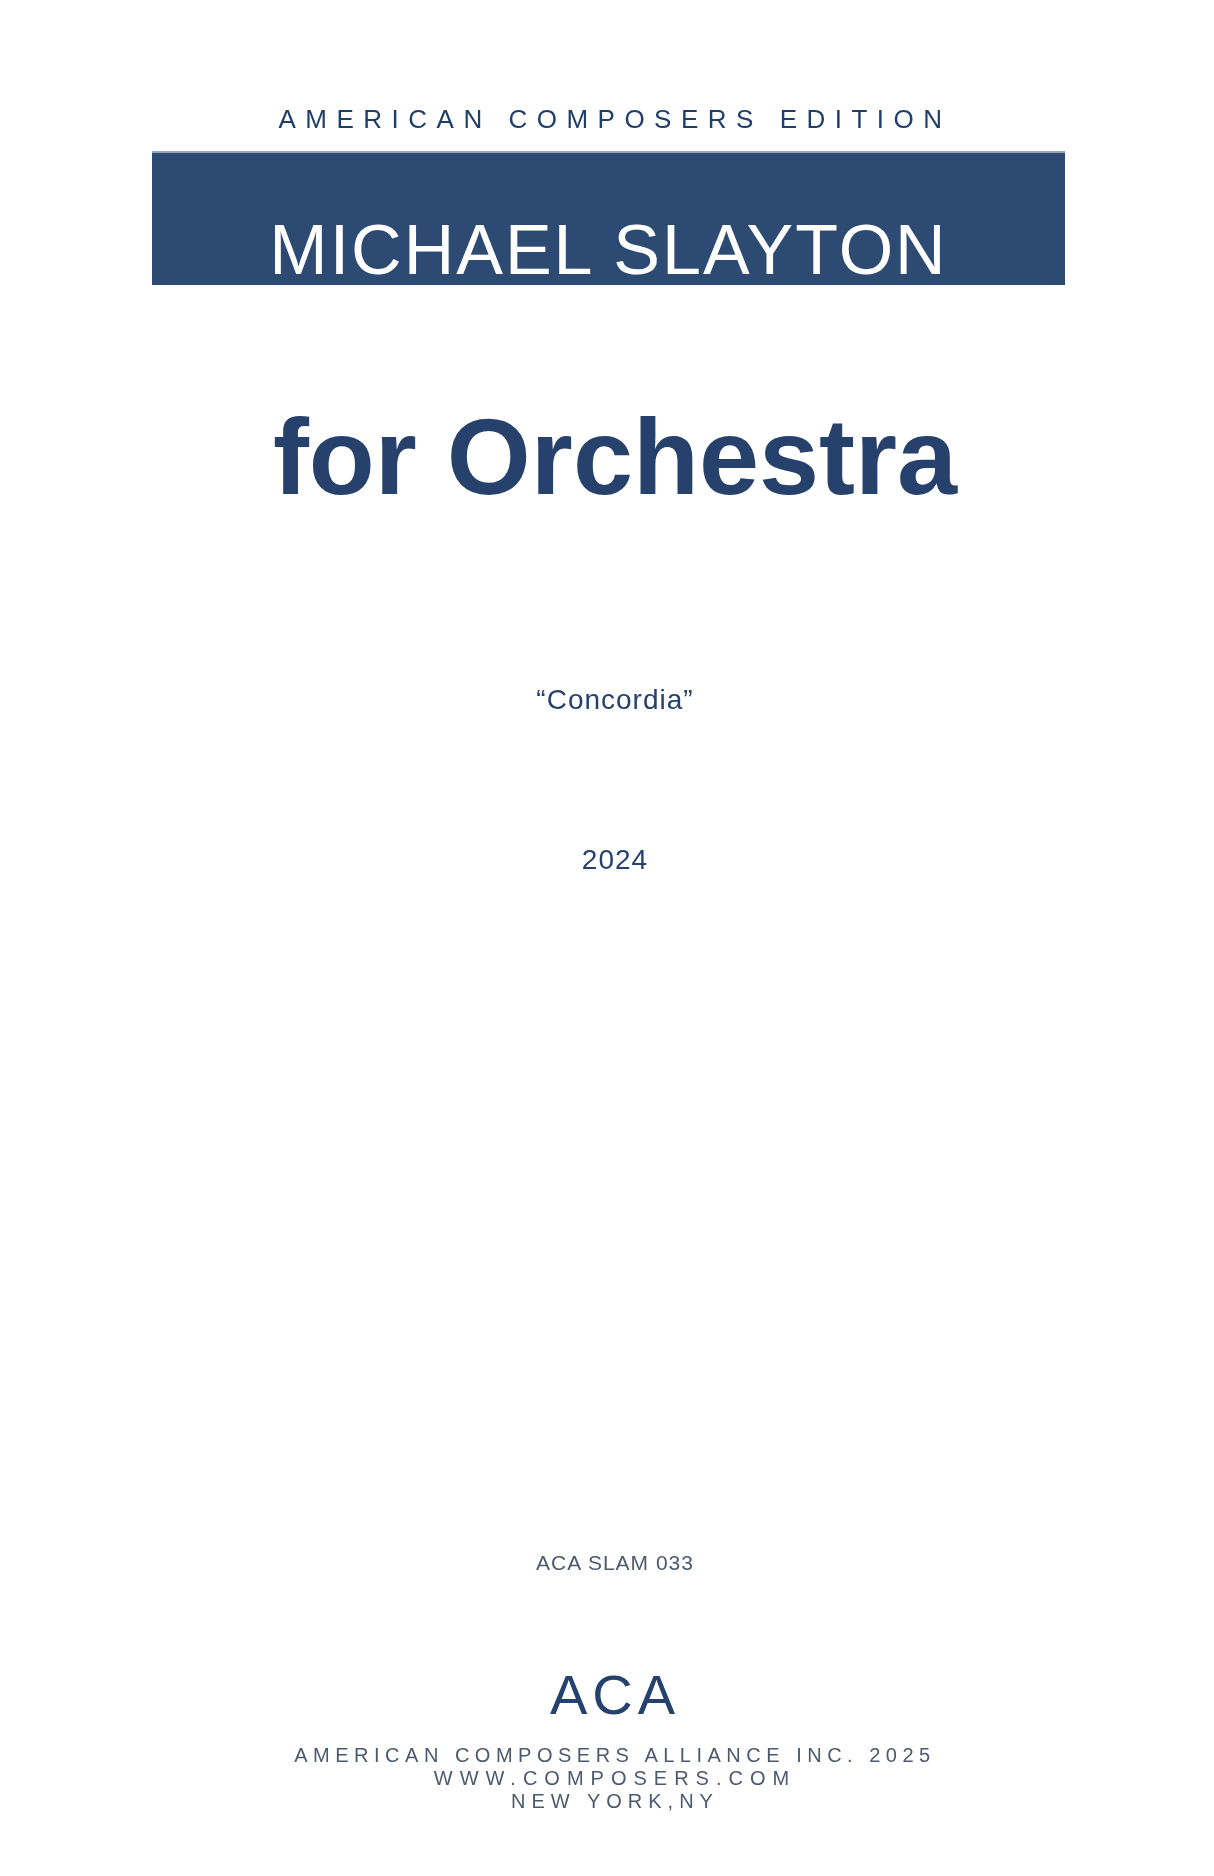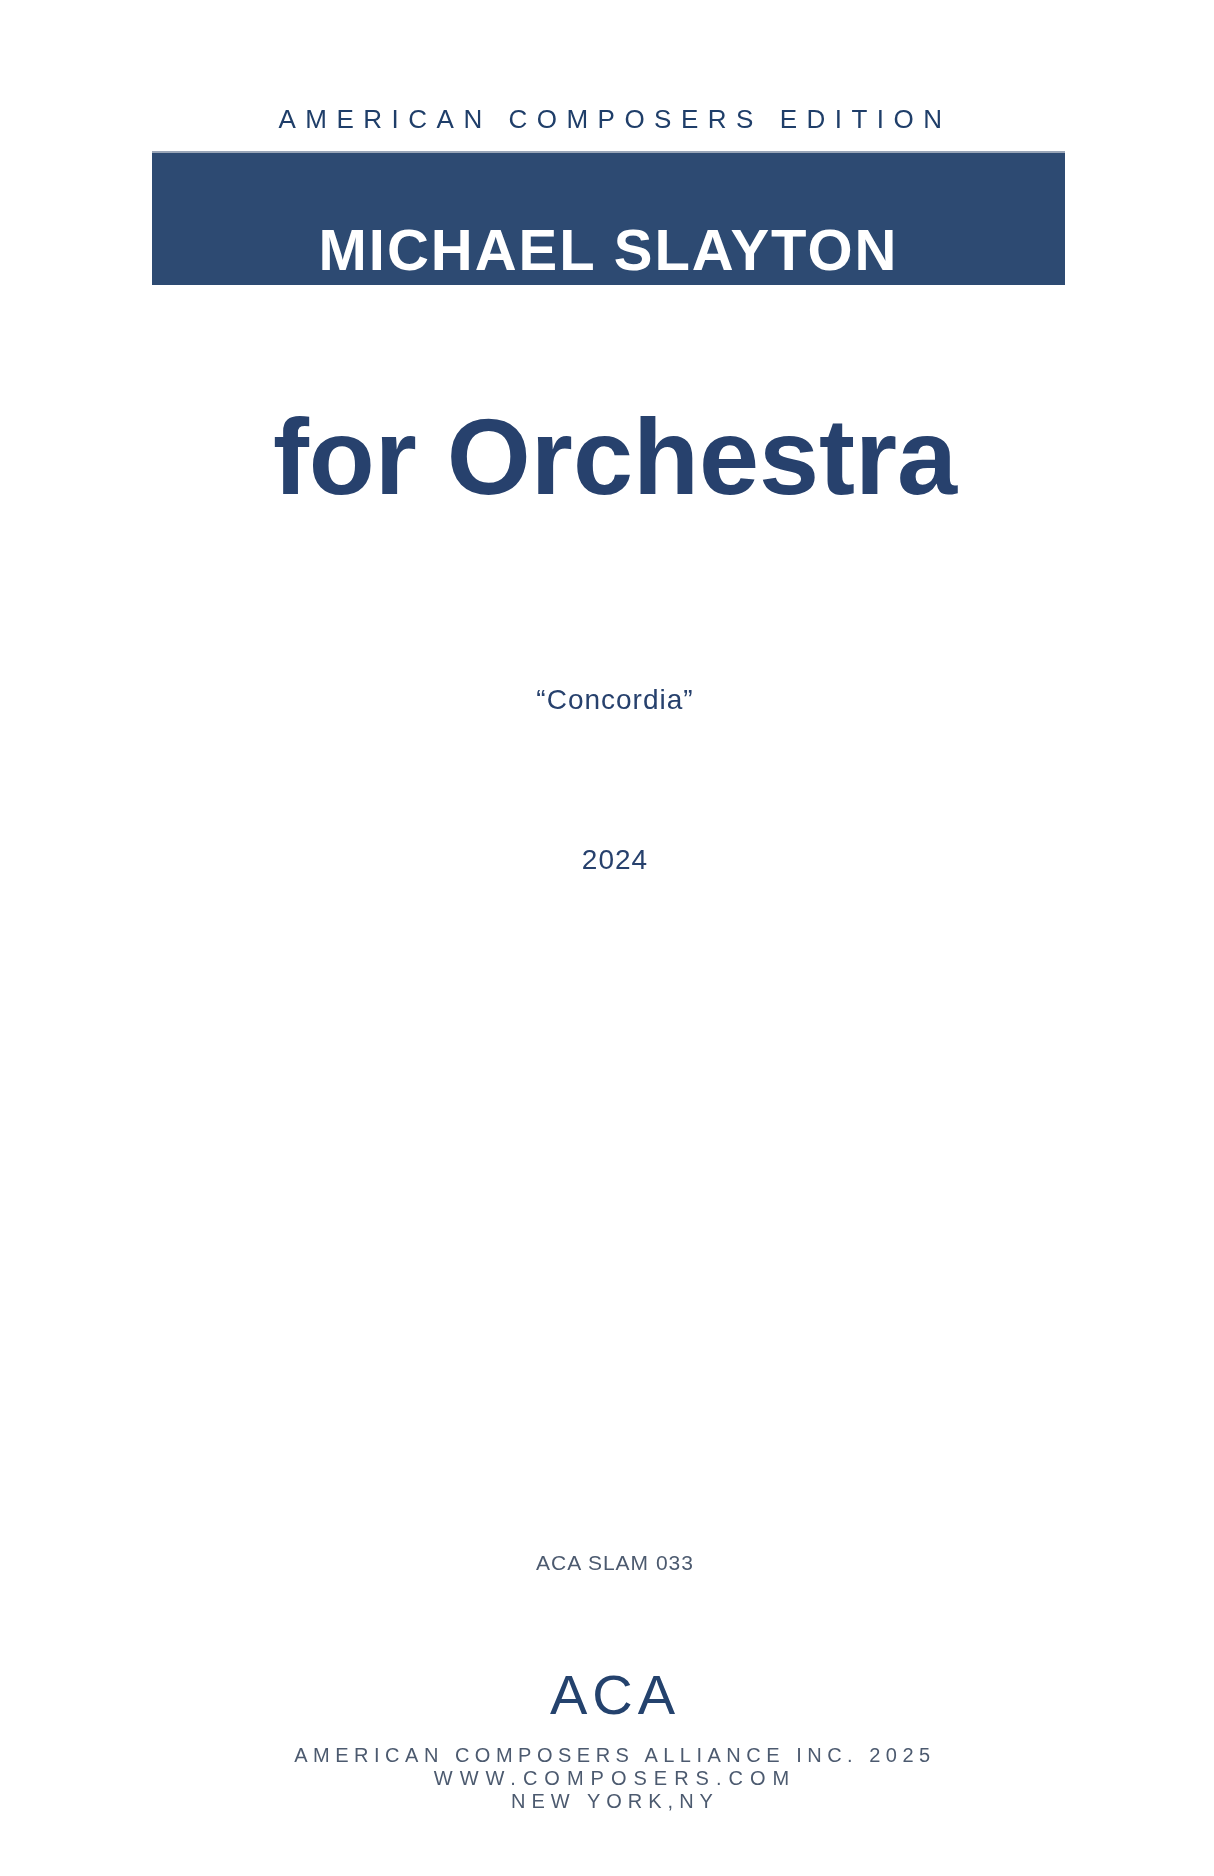--- a/index.html
+++ b/index.html
@@ -40,23 +40,23 @@
     background: var(--banner-bg, #2d4a72);
     border-top: 2px solid #9aa6b8;
     box-sizing: border-box;
     display: flex;
     align-items: center;
     justify-content: center;
     padding-top: 14px;
   }
   .composer {
     color: var(--banner-text, #ffffff);
-    font-size: 58px;
+    font-size: 70px;
     letter-spacing: 2px;
-    font-weight: 700;
+    font-weight: 400;
     line-height: 1;
     margin-top: 47px;
   }
   .title {
     top: 378px;
     font-size: 108px;
     line-height: 157px;
     font-weight: bold;
     color: var(--title-text, #27416d);
     letter-spacing: 0px;

